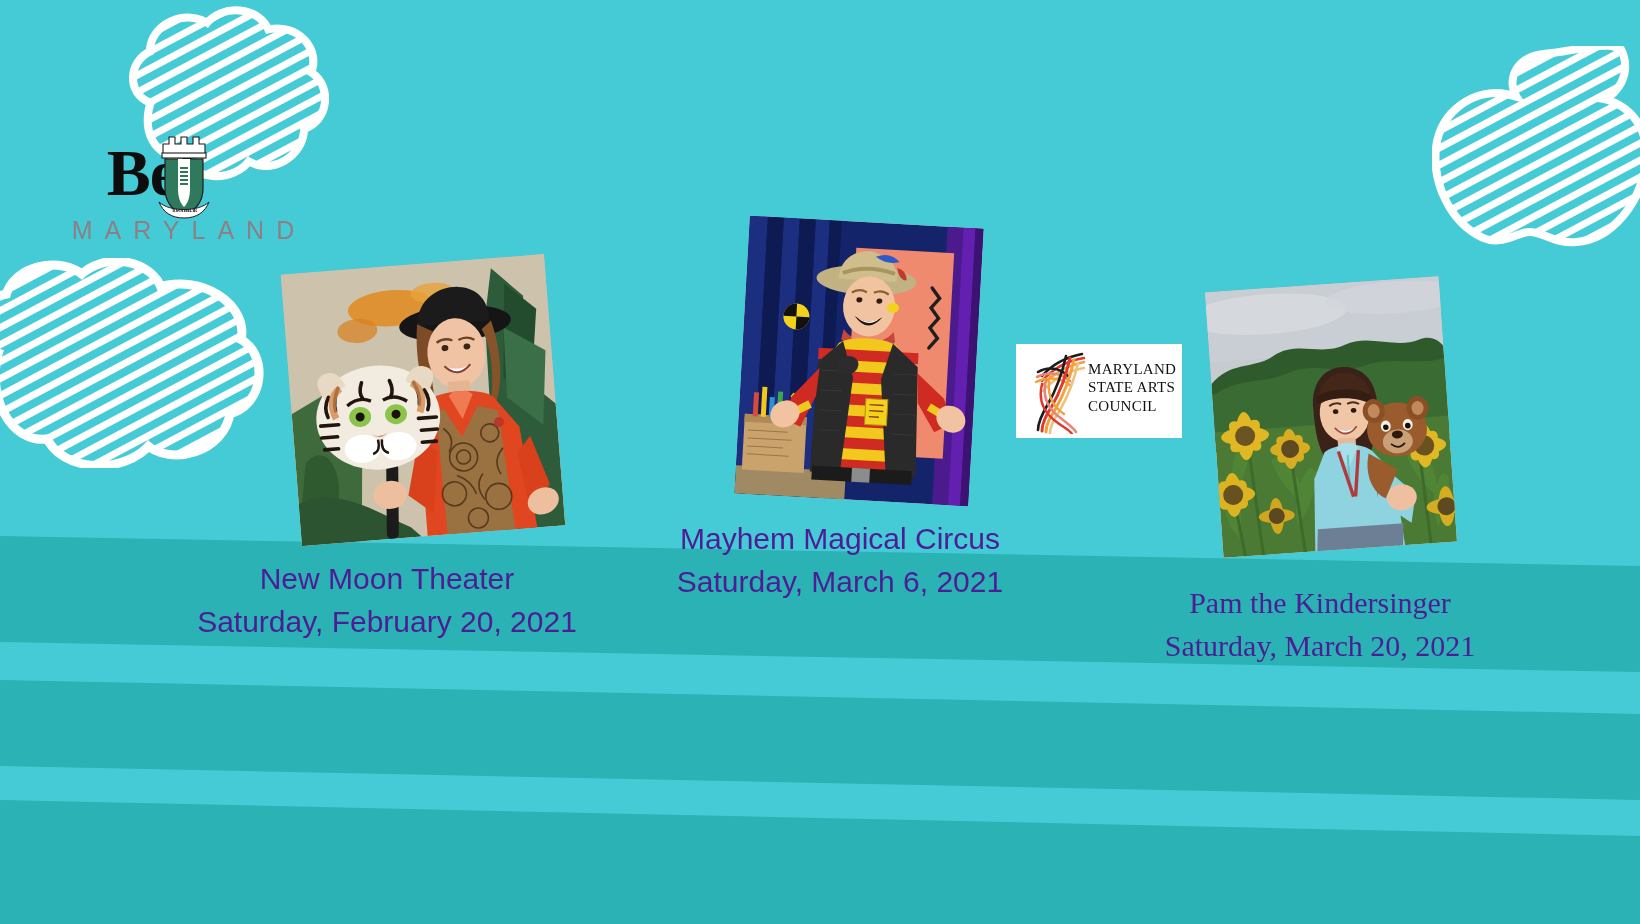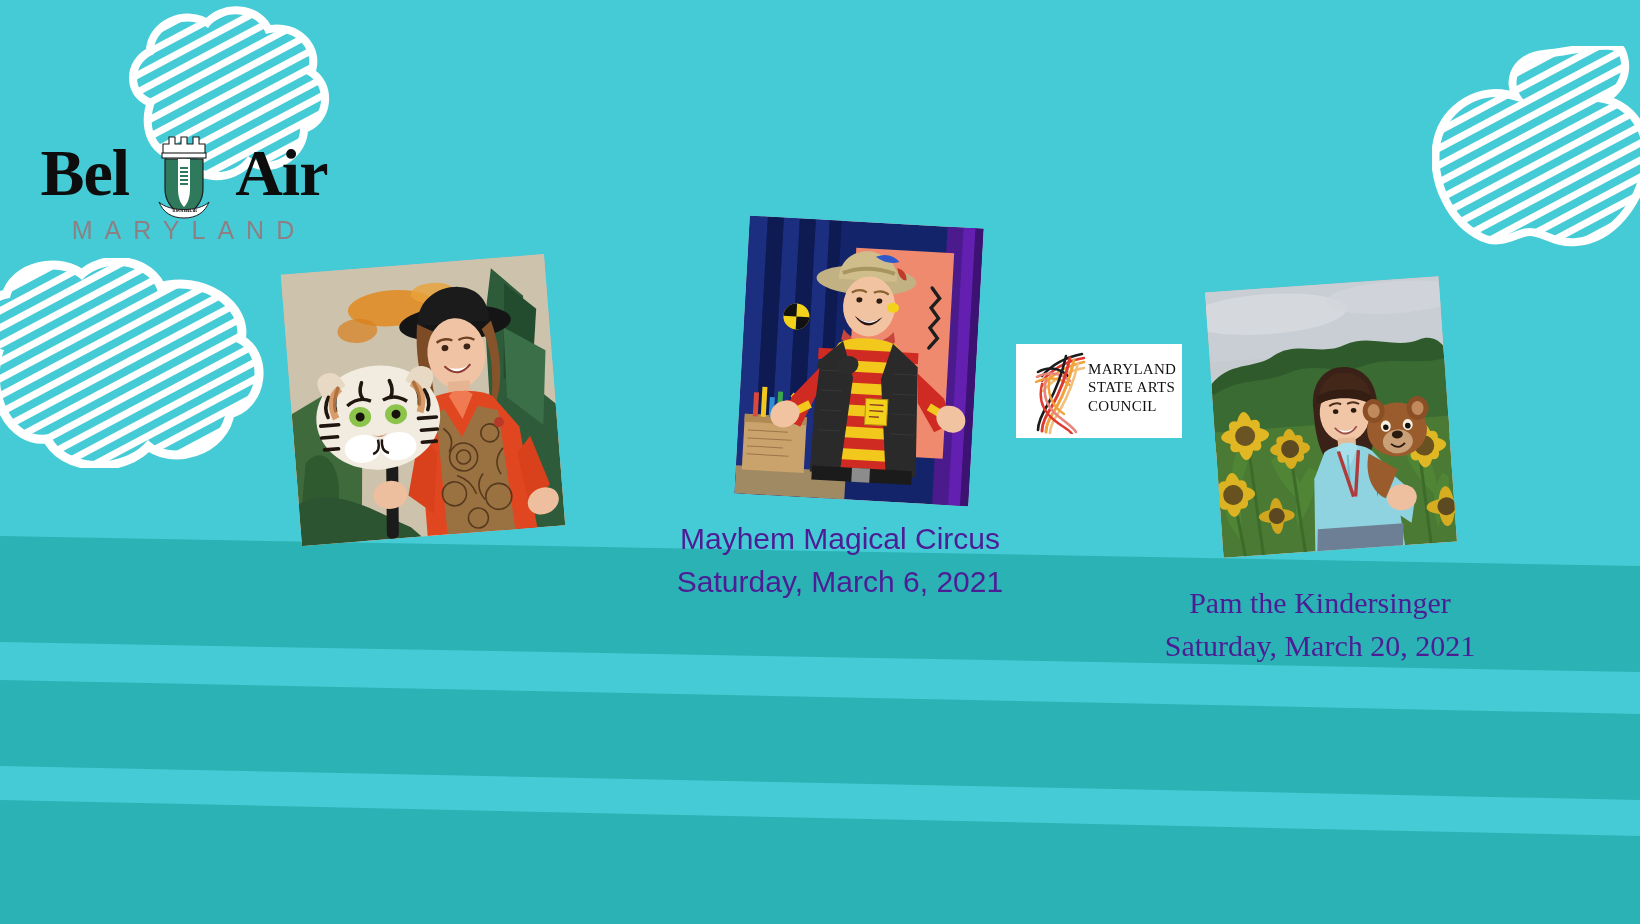--- a/index.html
+++ b/index.html
@@ -134,21 +134,20 @@
              C186,52 214,78 210,114 C206,156 176,190 144,192 C124,194 112,182 98,182
              C84,182 70,196 52,188 C22,174 4,136 8,102 C12,68 44,46 74,52 Z" fill="#ffffff" stroke="#ffffff" stroke-width="16" stroke-linejoin="round"></path>
     <g clip-path="url(#clipC)">
       <rect x="-20" y="-20" width="290" height="270" fill="url(#stripeC)"></rect>
     </g>
   </svg>
 
   <div class="logo-wrap">
     <div class="logo-word">
       <span class="bel">Bel</span>
-      <span class="air">Air</span>
       <svg class="crest" viewBox="0 0 62 94">
 
         <g fill="#ffffff" stroke="#1d1d1d" stroke-width="1.1">
           <path d="M10,18 h6 v-7 h6 v7 h6 v-7 h6 v7 h6 v-7 h6 v7 h6 v10 H10 Z"></path>
           <rect x="9" y="27" width="44" height="5"></rect>
         </g>
 
         <path d="M12,33 h38 v30 c0,16 -11,23 -19,27 c-8,-4 -19,-11 -19,-27 Z" fill="#2f7a5c" stroke="#1d1d1d" stroke-width="1.2"></path>
 
         <path d="M25,33 h12 v30 c0,11 -4,16 -6,18 c-2,-2 -6,-7 -6,-18 Z" fill="#ffffff"></path>
@@ -257,20 +256,24 @@
           <ellipse cx="18" cy="30" rx="18" ry="14" fill="#ffffff"></ellipse>
           <path d="M-2,22 q2,12 -6,14" stroke="#20160f" stroke-width="2.4" fill="none"></path>
           <path d="M2,22 q-2,12 6,14" stroke="#20160f" stroke-width="2.4" fill="none"></path>
           <path d="M-42,-2 q-8,-20 6,-30" stroke="#d2894f" stroke-width="7" fill="none" opacity=".8"></path>
           <path d="M42,-2 q8,-20 -6,-30" stroke="#d2894f" stroke-width="7" fill="none" opacity=".8"></path>
         </g>
       </g>
     </svg>
   </div>
 
+  <div class="caption" style="left:112px;top:558px;width:550px;">
+    <div>New Moon Theater</div>
+    <div>Saturday, February 20, 2021</div>
+  </div>
 
   <div class="photo" style="left:742px;top:222px;width:234px;height:278px;transform:rotate(3.2deg);">
     <svg class="inner" viewBox="0 0 234 278" preserveAspectRatio="xMidYMid slice">
       <rect width="234" height="278" fill="#14246b"></rect>
 
       <g fill="#1b2e80">
         <rect x="0" y="0" width="18" height="278"></rect>
           <rect x="34" y="0" width="16" height="278"></rect>
         <rect x="66" y="0" width="14" height="278"></rect>
       </g>

